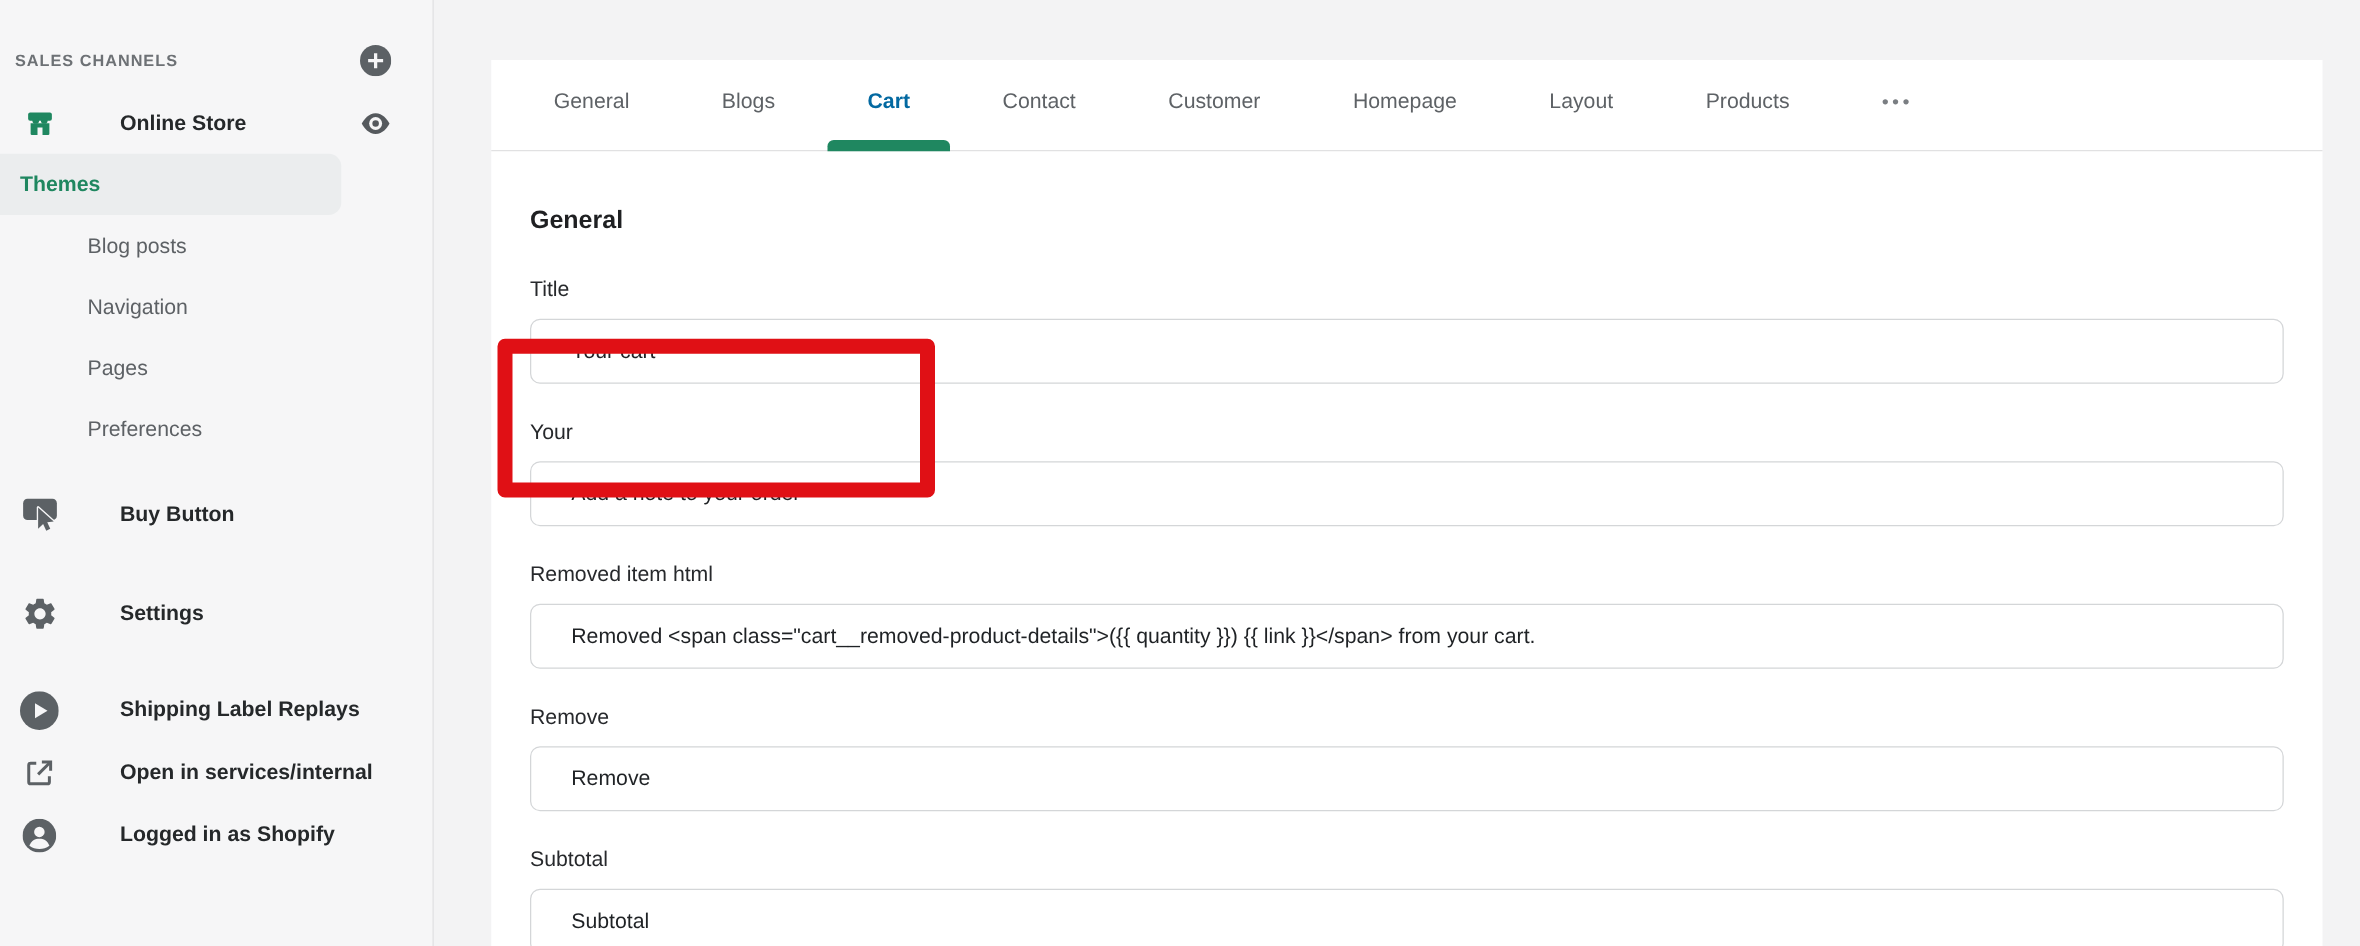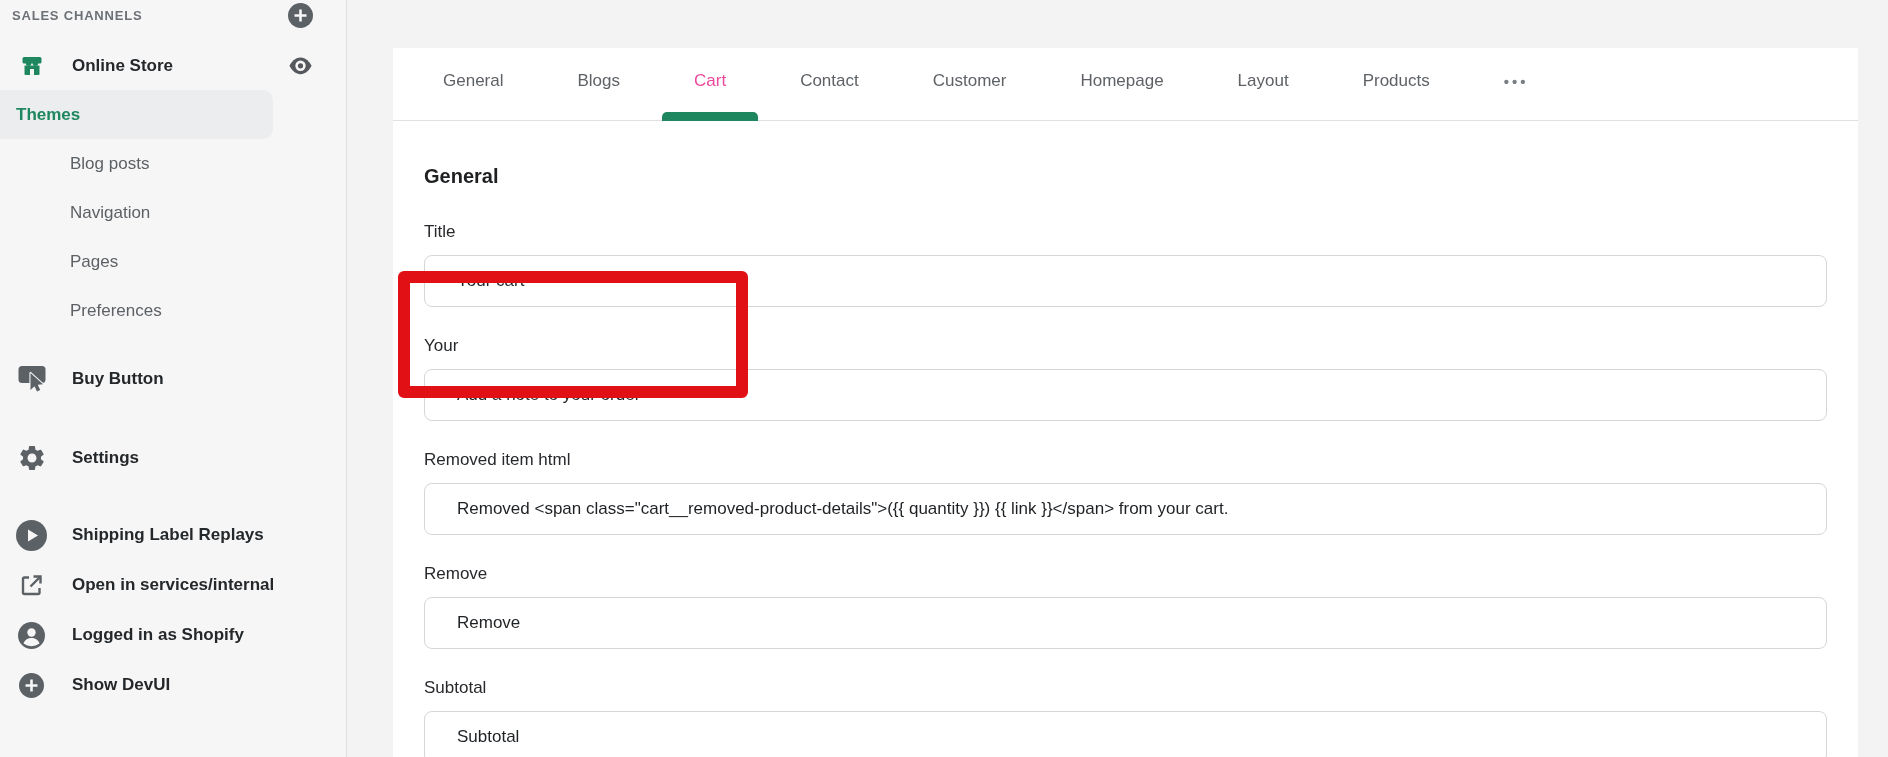--- a/index.html
+++ b/index.html
@@ -7,25 +7,25 @@
     font-family:"Liberation Sans", sans-serif;
     background:var(--page-bg,#f3f3f4); color:#202225; }
   :root{
     --accent:#1f8760; --red:#e01015; --sidebar-bg:#f6f6f7; --border:#dfe0e2;
     --icon-gray:#5c6165; --muted:#5d6165; --label:#27292c;
   }
 
   
   .sidebar{ position:absolute; left:0; top:0; width:347px; height:757px;
     background:var(--sidebar-bg); border-right:1px solid var(--border); }
-  .sc-row{ height:30px; display:flex; align-items:center;
+  .sc-row{ margin-top:33px; height:30px; display:flex; align-items:center;
     padding:0 33px 0 12px; }
   .sc-label{ font-size:13px; font-weight:bold; color:#6d7175; letter-spacing:.8px; }
   .icon-btn{ margin-left:auto; display:flex; align-items:center; cursor:pointer; }
-  .nav-row{ height:48px; display:flex; align-items:center; padding-right:33px; cursor:pointer; }
+  .nav-row{ height:48px; display:flex; align-items:center; padding-right:33px; cursor:pointer;gap:24px; }
   .nav-row .slot{ width:31px; margin-left:16px; margin-right:25px;
     display:flex; align-items:center; justify-content:center; }
   .nav-label{ font-size:17px; font-weight:bold; color:#25282a; }
   .online-store{ margin-top:12px; }
   .eye{ margin-left:auto; display:flex; align-items:center; cursor:pointer; }
   .sub-item{ height:49px; display:flex; align-items:center; padding-left:70px;
     font-size:17px; color:var(--muted); cursor:pointer; }
   .sub-item.active{ width:273px; background:#ebedee; border-radius:0 10px 10px 0;
     color:var(--accent); font-weight:bold;padding-left:16px; }
   .buy-row{ margin-top:20px; }
@@ -33,21 +33,21 @@
   .footer-group{ margin-top:28px; }
   .footer-group .nav-row{ height:50px; }
 
   
   .main{ position:absolute; left:347px; top:0; right:0; height:571px;margin-top:48px; }
   .card{ margin-left:46px; margin-right:30px; background:#ffffff; height:757px; }
   .tabbar{ height:73px; border-bottom:1px solid #e1e1e2; display:flex;
     align-items:center; padding-left:50px; gap:74px; }
   .tab{ font-size:17px; color:#5e6266; position:relative; height:73px;
     display:flex; align-items:center; padding-bottom:6px; cursor:pointer; white-space:nowrap; }
-  .tab.active{ color:#ec4899; font-weight:normal;text-align:center; }
+  .tab.active{ color:#0369a1; font-weight:bold;text-align:center; }
   .tab.active .underline{ position:absolute; left:-32px; right:-32px; bottom:0;
     height:9px; background:var(--accent); border-radius:5px 5px 0 0; }
   .tab-more{ font-size:15px; color:#7a7e82; letter-spacing:3px; font-weight:bold; }
 
   .content{ padding:42px 31px 0 31px; }
   .content h2{ font-size:20px; line-height:26px; font-weight:bold; color:#1f2022;
     margin-bottom:33px; }
   .field{ margin-bottom:29px; }
   .field-label{ font-size:17px; line-height:20px; color:var(--label); margin-bottom:13px; }
   .field input{ display:block; width:1403px; height:52px; border:1px solid #d4d6d8;
@@ -157,29 +157,20 @@
     <div class="nav-row">
       <span class="slot">
         <svg width="27" height="27" viewBox="0 0 27 27">
           <circle cx="13.5" cy="13.5" r="13.5" fill="#5c6165"></circle>
           <circle cx="13.5" cy="10.5" r="4.2" fill="#f6f6f7"></circle>
           <path d="M5.5 21.5 C7 17.5 10 16 13.5 16 C17 16 20 17.5 21.5 21.5 A13.5 13.5 0 0 1 5.5 21.5 Z" fill="#f6f6f7"></path>
         </svg>
       </span>
       <span class="nav-label">Logged in as Shopify</span>
     </div>
-    <div class="nav-row">
-      <span class="slot">
-        <svg width="25" height="25" viewBox="0 0 25 25">
-          <circle cx="12.5" cy="12.5" r="12.5" fill="#5c6165"></circle>
-          <path d="M12.5 6.5 v12 M6.5 12.5 h12" stroke="#f6f6f7" stroke-width="2.6"></path>
-        </svg>
-      </span>
-      <span class="nav-label">Show DevUI</span>
-    </div>
   </div>
 </aside>
 
 <div class="main">
   <div class="card">
 
     <div class="tabbar">
       <div class="tab">
           <span>General</span>
         </div>

